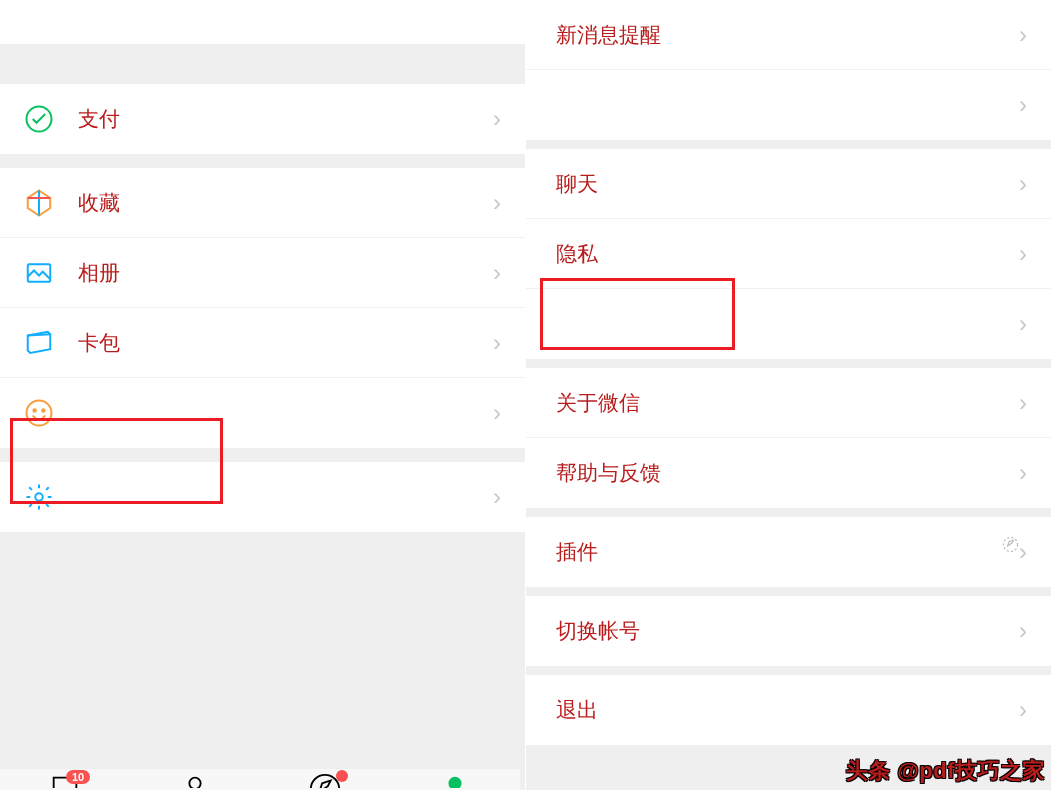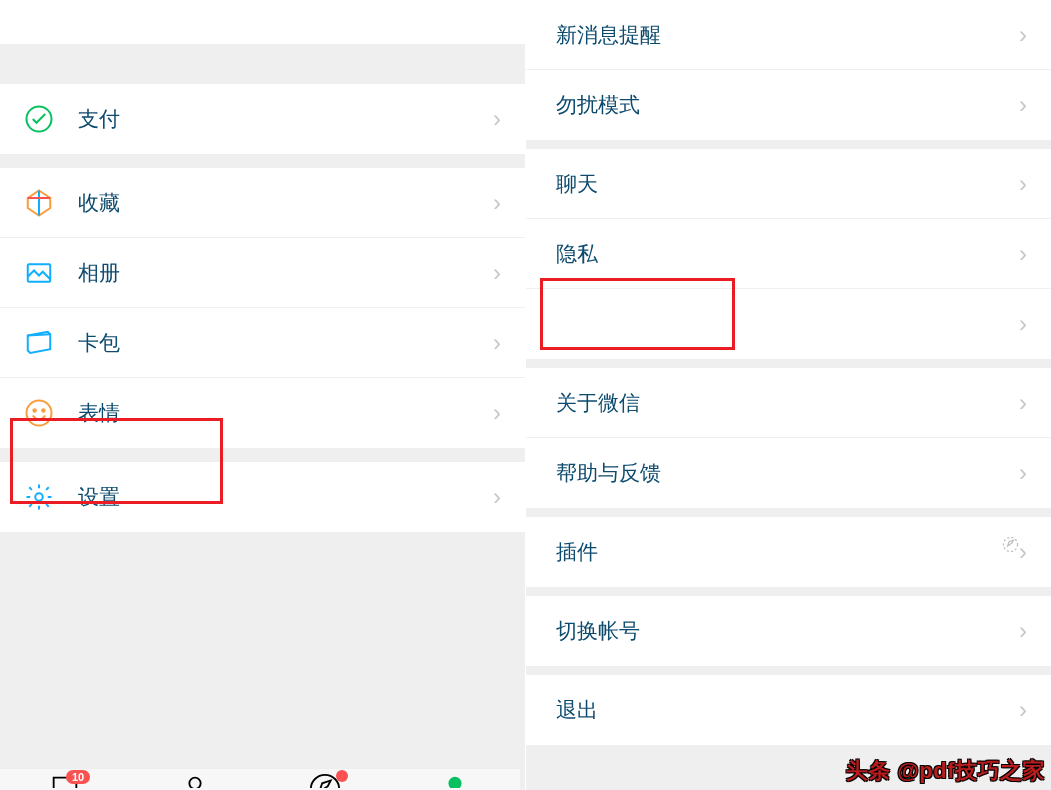--- a/index.html
+++ b/index.html
@@ -22,21 +22,21 @@
       display: flex;
       align-items: center;
       padding: 0 24px;
       border-bottom: 1px solid #f0f0f0;
       cursor: pointer;
       position: relative;
     }
     .row.last { border-bottom: none; }
     .row.rt { padding-left: 30px; }
     .icon { width: 30px; height: 30px; margin-right: 24px; display: flex; align-items: center; justify-content: center; flex-shrink: 0; }
-    .label { color: #0c4a6e; font-size: 21px; flex: 1; }
+    .label { color: #b91c1c; font-size: 21px; flex: 1; }
     .chev { color: #c8c8c8; font-size: 24px; margin-left: auto; font-weight: 200; }
     .compass-mini {
       position: relative;
       top: -6px;
       margin-left: 6px;
       color: #bdbdbd;
     }
     .fill { flex: 1; background: #efefef; }
     .highlight {
       position: absolute;
@@ -128,34 +128,32 @@
 
     <div class="row last">
       <span class="icon">
         <svg width="30" height="30" viewBox="0 0 24 24" fill="none" stroke="#fa9d3b" stroke-width="1.6">
             <circle cx="12" cy="12" r="10"></circle>
             <circle cx="8.5" cy="10" r="1" fill="#fa9d3b"></circle>
             <circle cx="15.5" cy="10" r="1" fill="#fa9d3b"></circle>
             <path d="M7 14c1.5 2 3 3 5 3s3.5-1 5-3"></path>
           </svg>
       </span>
-      <span class="label">表情</span>
       <span class="chev">›</span>
     </div>
 
     <div class="spacer"></div>
 
     <div class="row last">
       <span class="icon">
         <svg width="30" height="30" viewBox="0 0 24 24" fill="none" stroke="#10aeff" stroke-width="1.6">
             <circle cx="12" cy="12" r="3"></circle>
             <path d="M12 2v3M12 19v3M4.2 4.2l2.1 2.1M17.7 17.7l2.1 2.1M2 12h3M19 12h3M4.2 19.8l2.1-2.1M17.7 6.3l2.1-2.1"></path>
           </svg>
       </span>
-      <span class="label">设置</span>
       <span class="chev">›</span>
     </div>
 
     <div class="fill"></div>
 
     <div class="navbar">
       <div class="navitem">
         <span class="navicon">
             <svg width="34" height="34" viewBox="0 0 24 24" fill="none" stroke="#000" stroke-width="1.3">
               <path d="M4 4h16v12H8l-4 4z"></path>
@@ -190,21 +188,20 @@
       </div>
     </div>
   </div>
 
   <div class="panel">
     <div class="row rt">
       <span class="label">新消息提醒</span>
       <span class="chev">›</span>
     </div>
     <div class="row rt last">
-      <span class="label">勿扰模式</span>
       <span class="chev">›</span>
     </div>
 
     <div class="spacer sm"></div>
 
     <div class="row rt">
       <span class="label">聊天</span>
       <span class="chev">›</span>
     </div>
     <div class="row rt">

